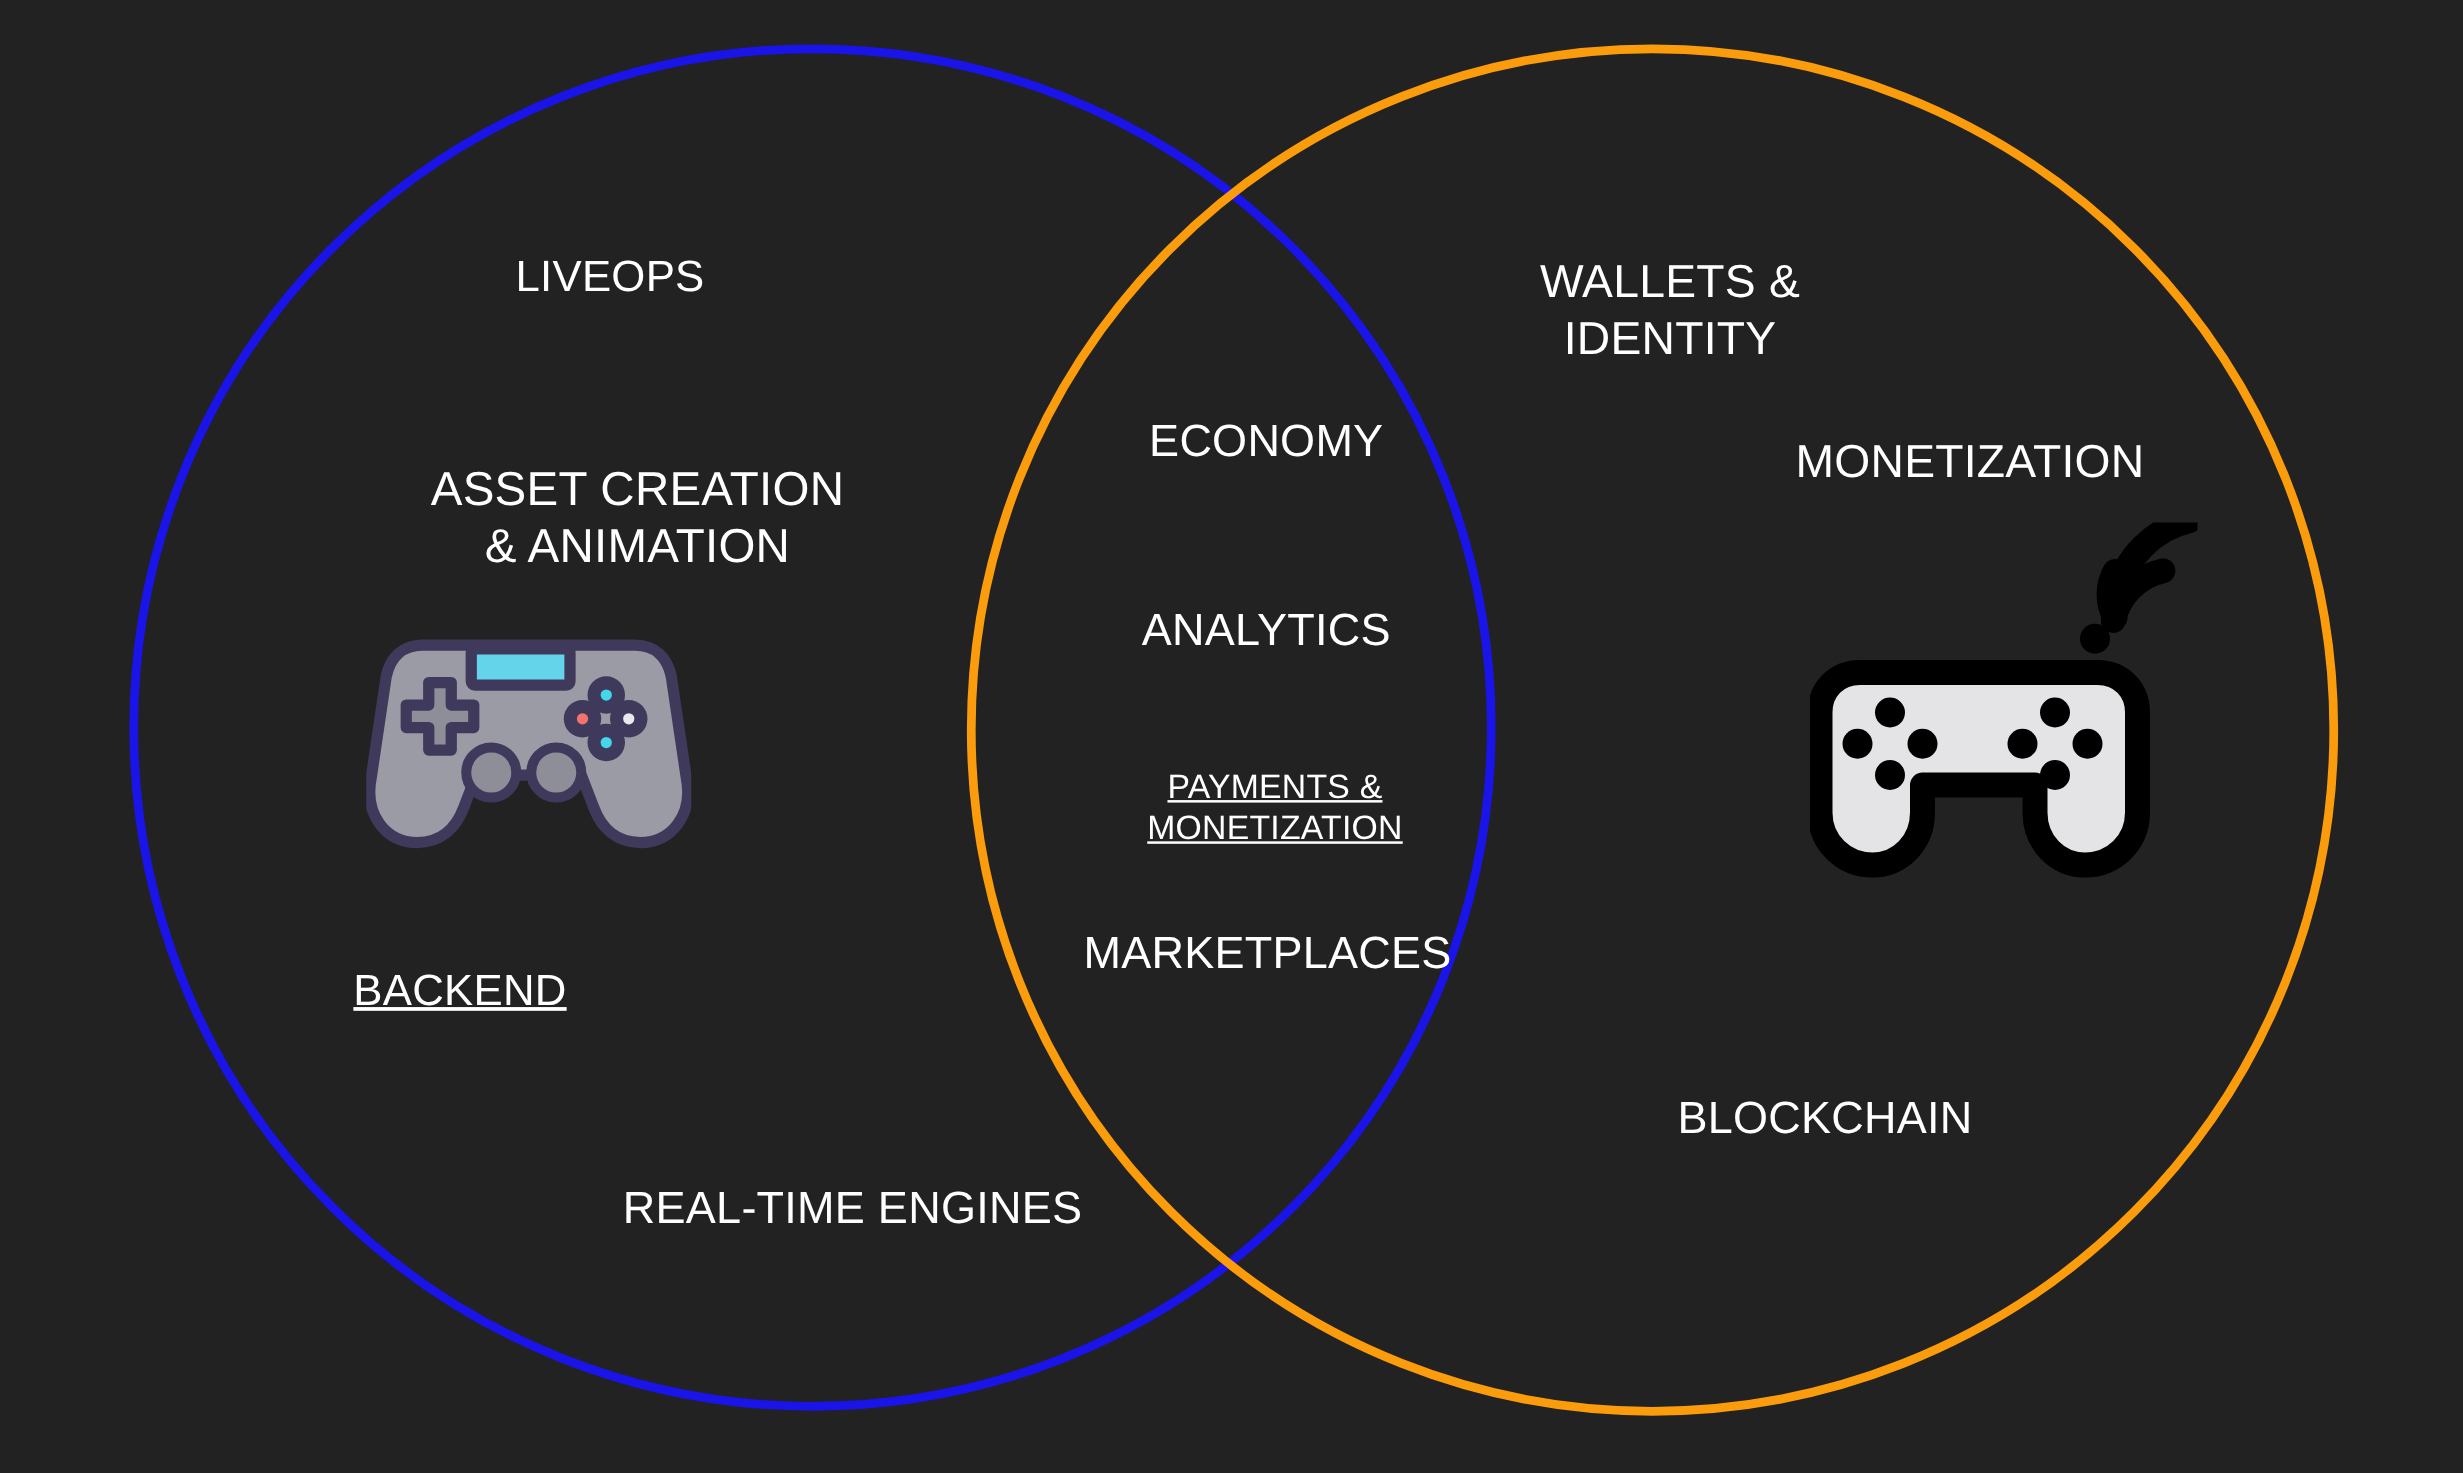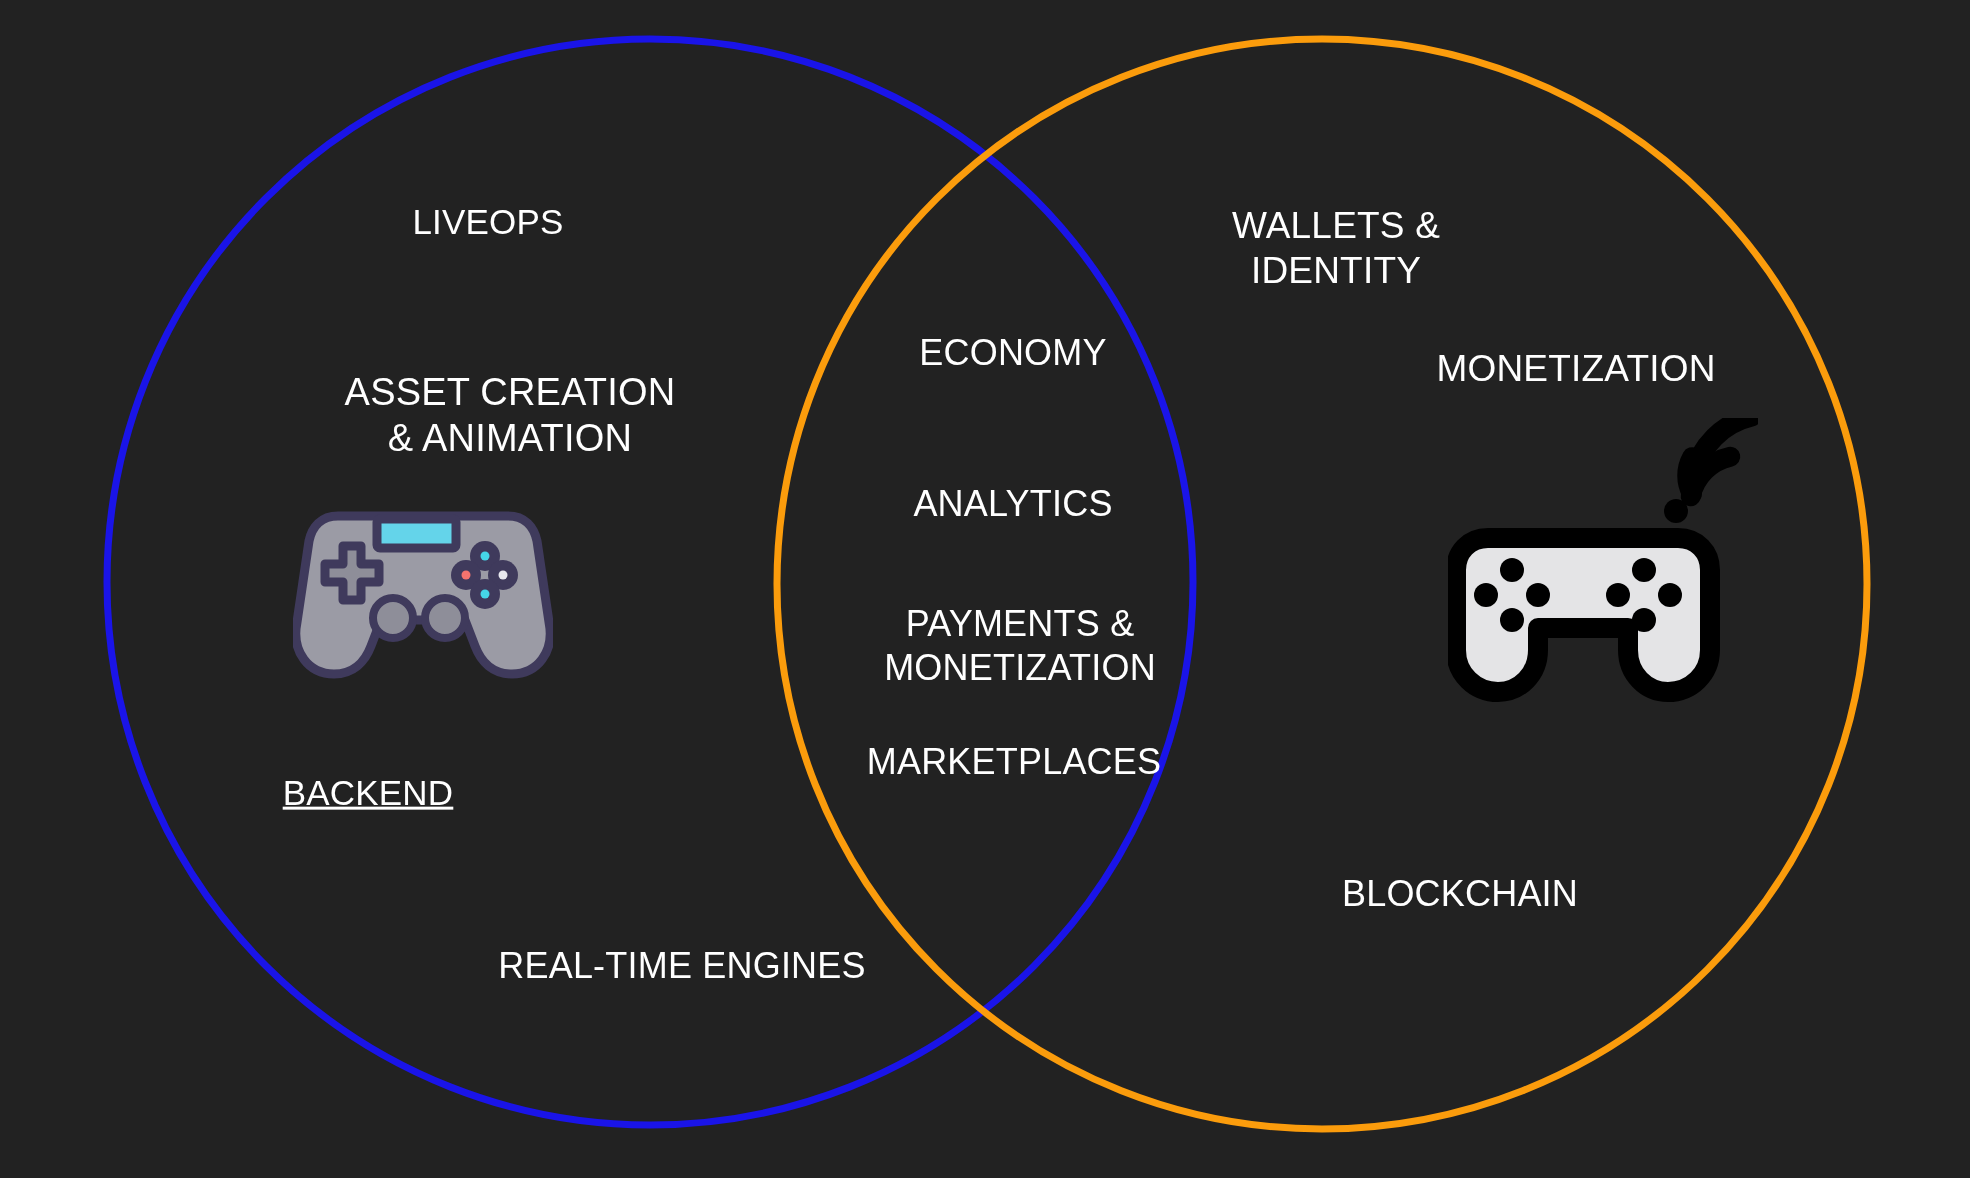--- a/index.html
+++ b/index.html
@@ -42,21 +42,21 @@
   .lbl-asset         { left: 510px;  top: 415px;  font-size: 38px; }
   .lbl-backend       { left: 368px;  top: 793px;  font-size: 35px; text-decoration: underline; }
   .lbl-realtime      { left: 682px;  top: 966px;  font-size: 36px; }
 
   .lbl-wallets       { left: 1336px; top: 208px;  font-size: 37px; margin-top: 40px; }
   .lbl-marketplaces  { left: 1576px; top: 369px;  font-size: 37px; }
   .lbl-blockchain    { left: 1460px; top: 894px;  font-size: 36px; }
 
   .lbl-economy       { left: 1013px; top: 353px;  font-size: 36px; }
   .lbl-analytics     { left: 1013px; top: 504px;  font-size: 36px; }
-  .lbl-payments      { left: 1020px; top: 646px;  font-size: 36px; }
+  .lbl-payments      { left: 1020px; top: 646px;  font-size: 27px; text-decoration: underline; }
   .lbl-distribution  { left: 1014px; top: 762px;  font-size: 36px; }
 
   #icon-left {
     position: absolute;
     left: 293px;
     top: 494px;
     width: 260px;
     height: 190px;
   }
   #icon-right {

